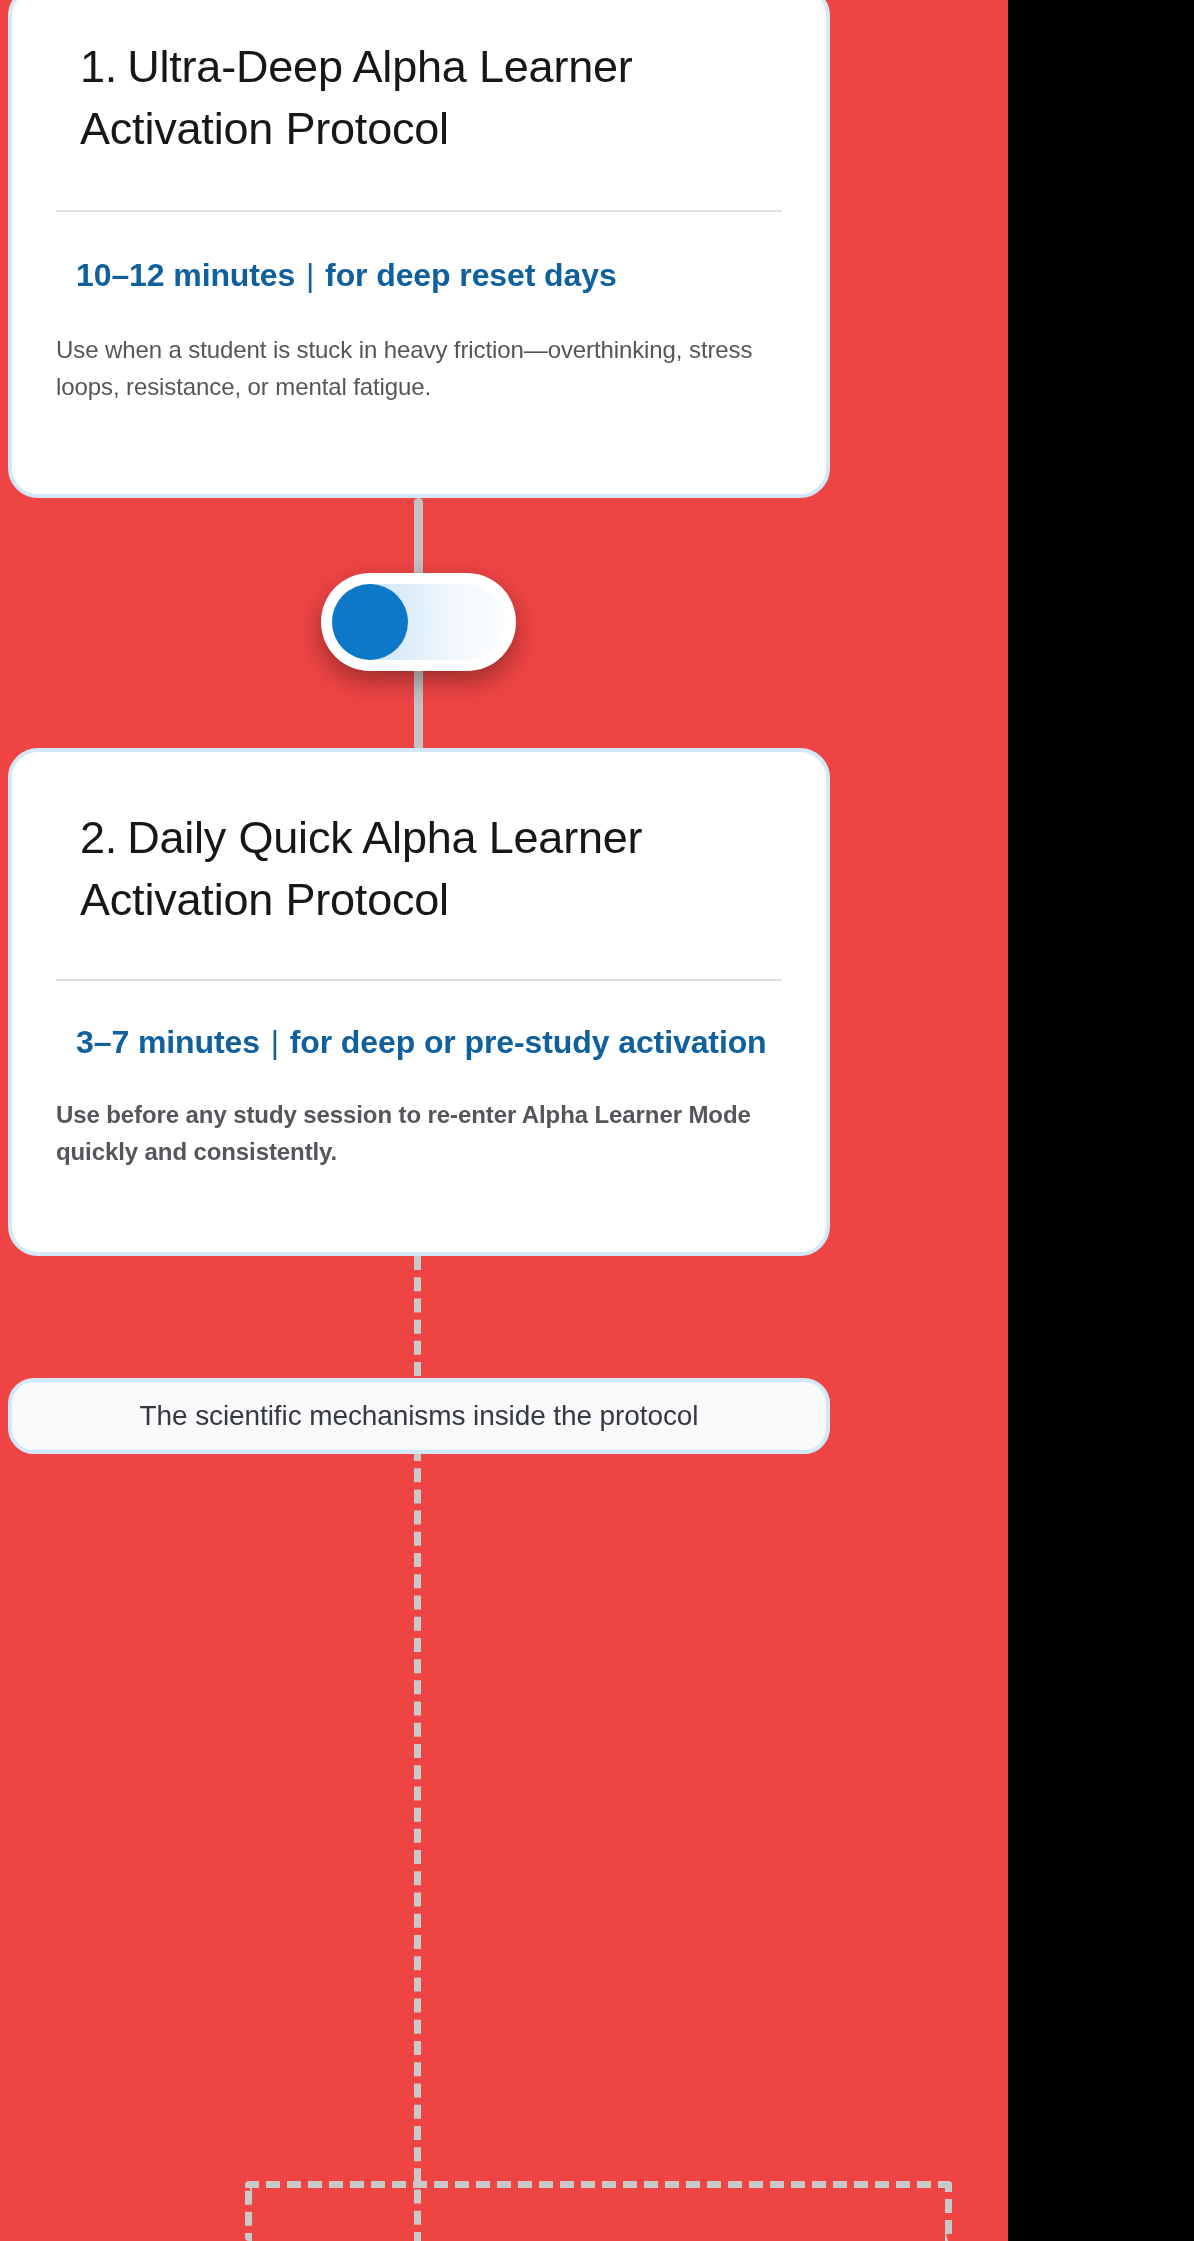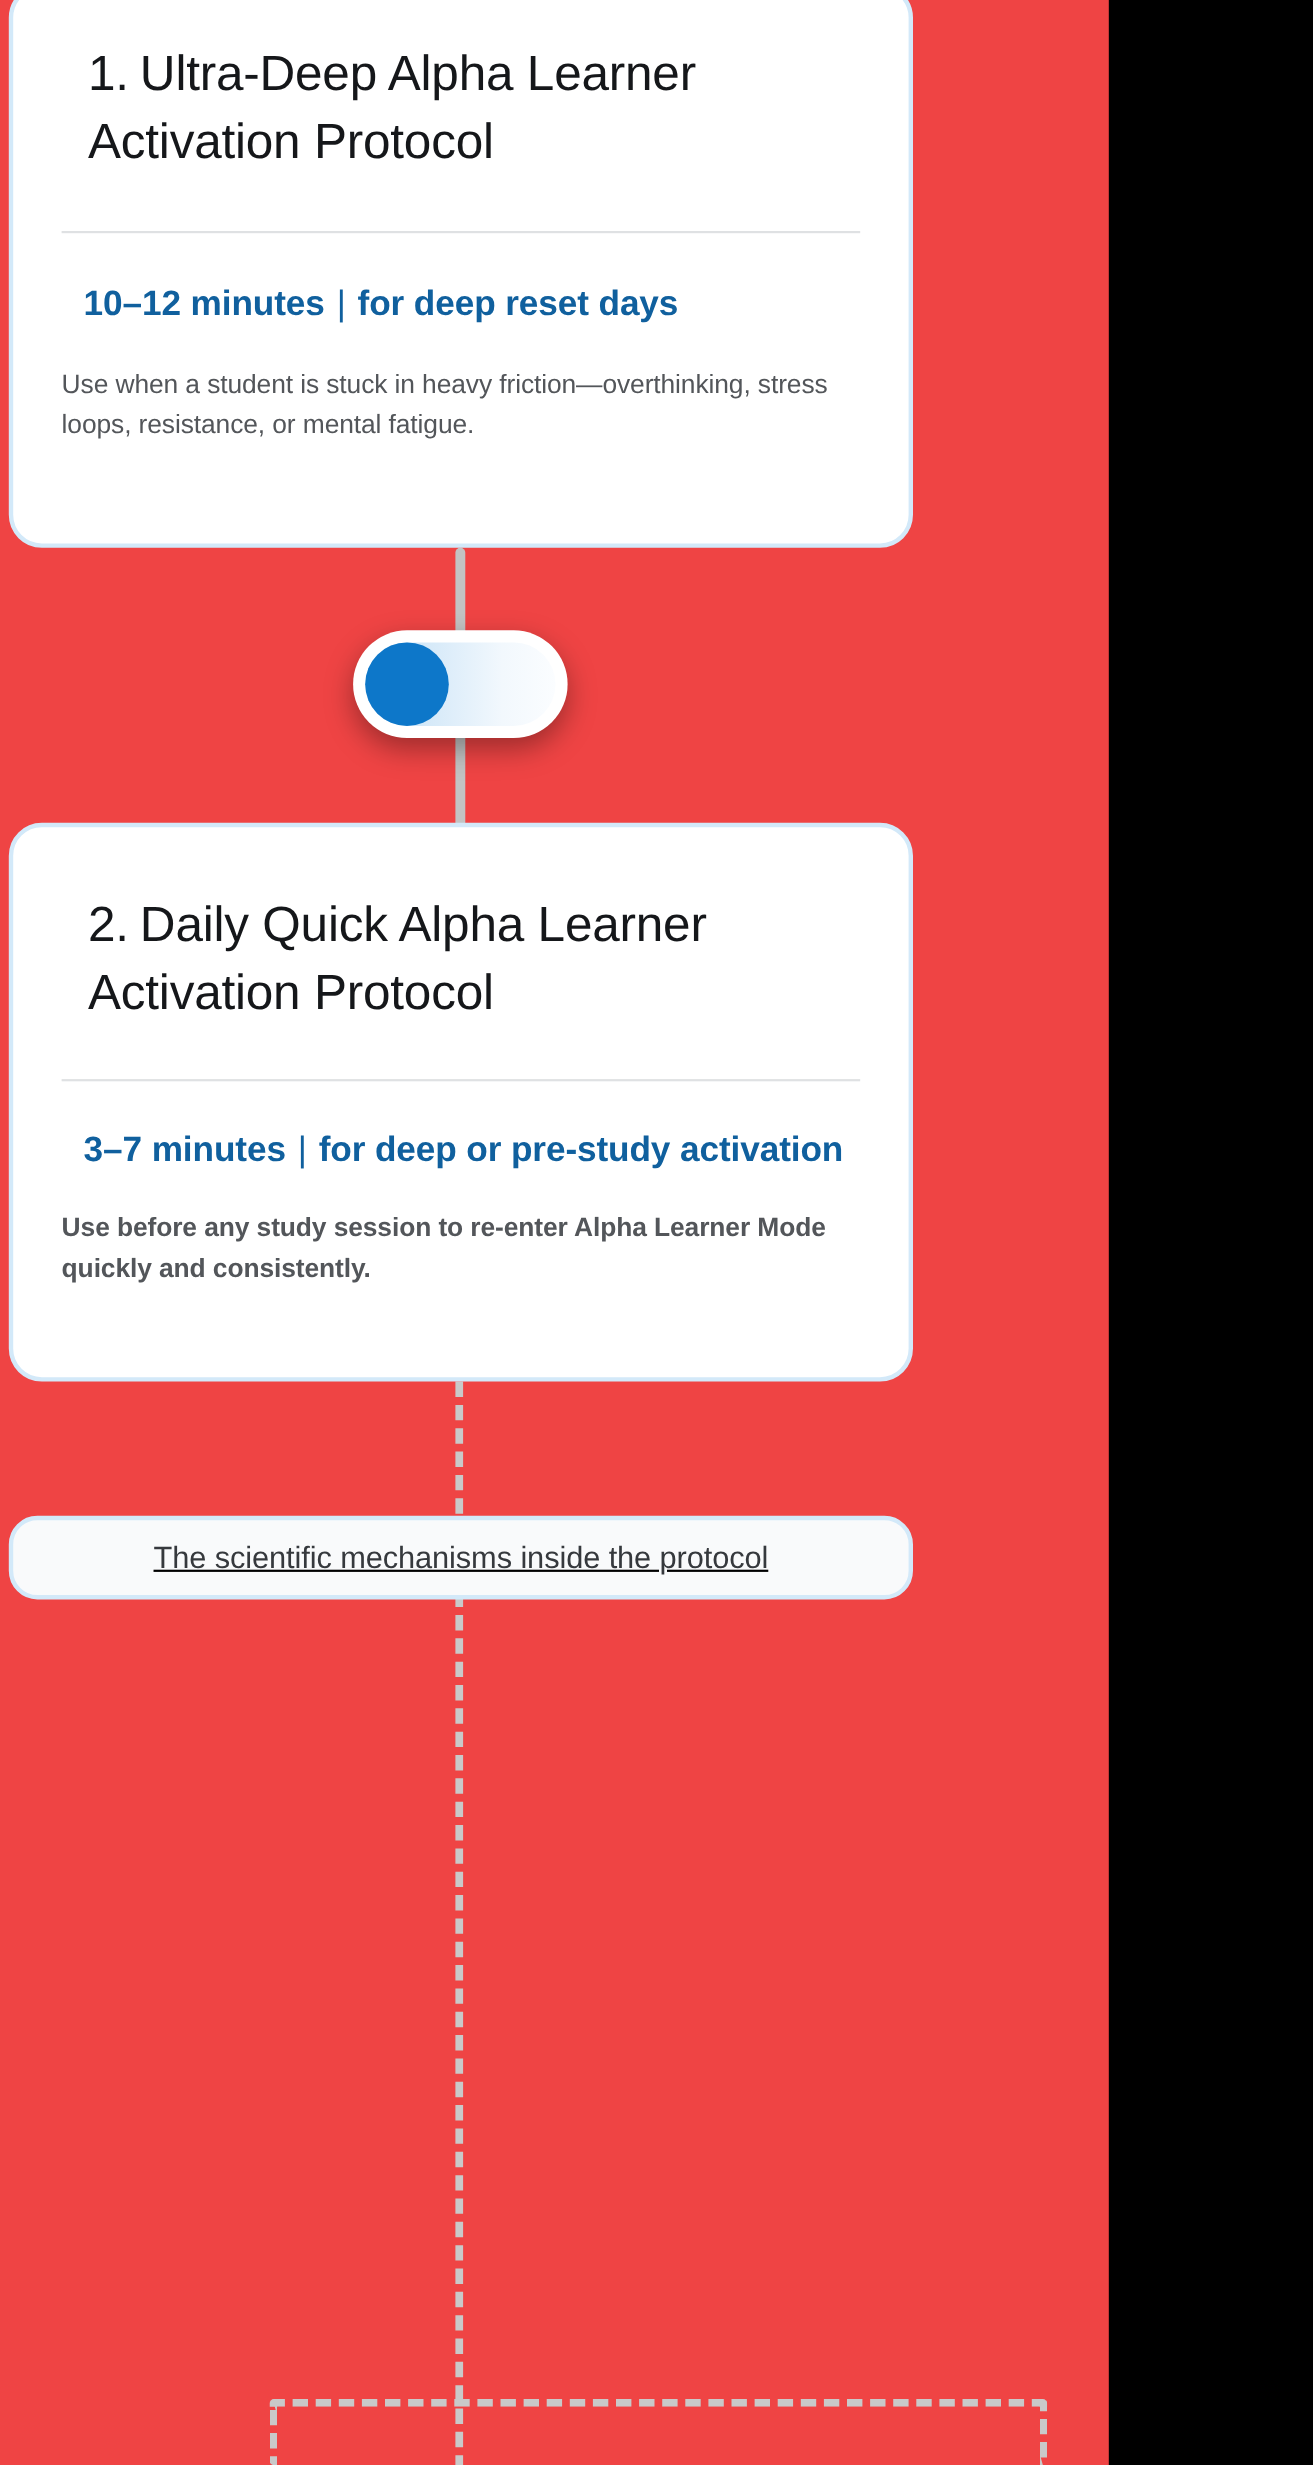--- a/index.html
+++ b/index.html
@@ -112,21 +112,20 @@
   
   .accordion {
     position: absolute;
     background: #f9fafb;
     border: 4px solid #d3e9f9;
     border-radius: 26px;
     z-index: 3;
     display: flex;
     align-items: center;
     justify-content: center;
-    text-decoration: underline;
   }
   .accordion-label {
     font-size: 28px;
     font-weight: 400;
     color: #36393d;
     letter-spacing: -0.1px;
     white-space: nowrap;
   }
 
   
@@ -170,21 +169,21 @@
   </div>
 
   <div class="toggle-wrap" style="left:321px; top:573px;">
     <div class="toggle">
       <div class="toggle-track"></div>
       <div class="toggle-knob"></div>
     </div>
   </div>
 
   <div class="card" style="left:8px; top:748px; width:822px; height:508px;">
-    <div class="card-inner" style="padding-top:41px;margin-top:16px;">
+    <div class="card-inner" style="padding-top:55px;">
       <div class="card-title">
         <span class="num">2.</span><span>Daily Quick Alpha Learner Activation Protocol</span>
       </div>
     </div>
     <div style="padding:0 44px; margin-top:48px;">
       <div class="divider"></div>
     </div>
     <div class="card-inner" style="margin-top:38px;">
       <div class="card-meta">
         <span>3–7 minutes</span>

